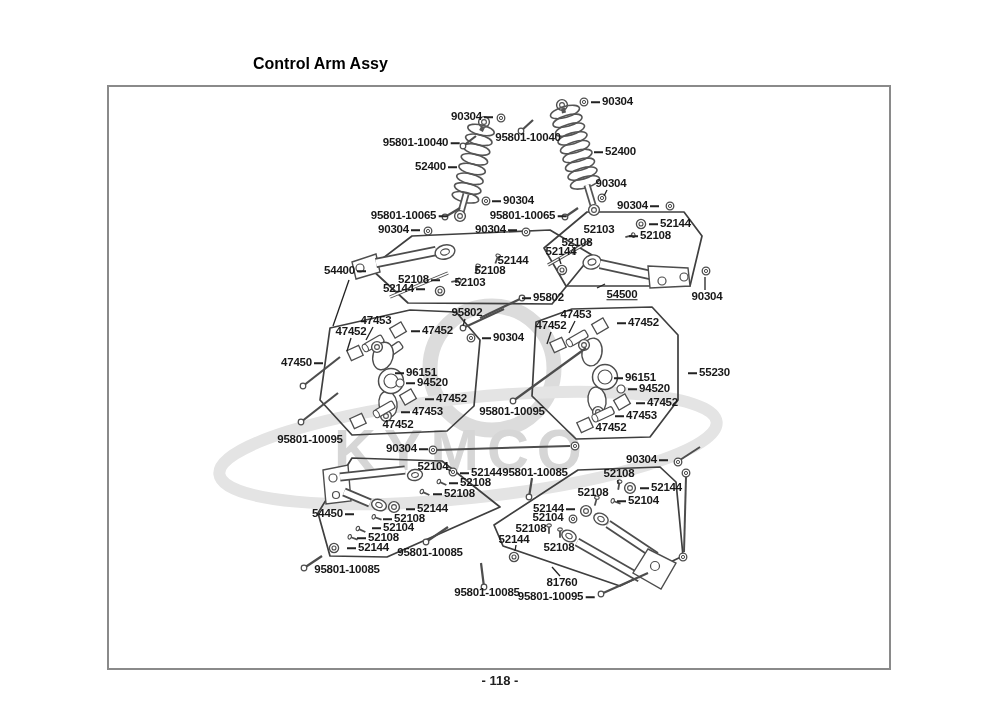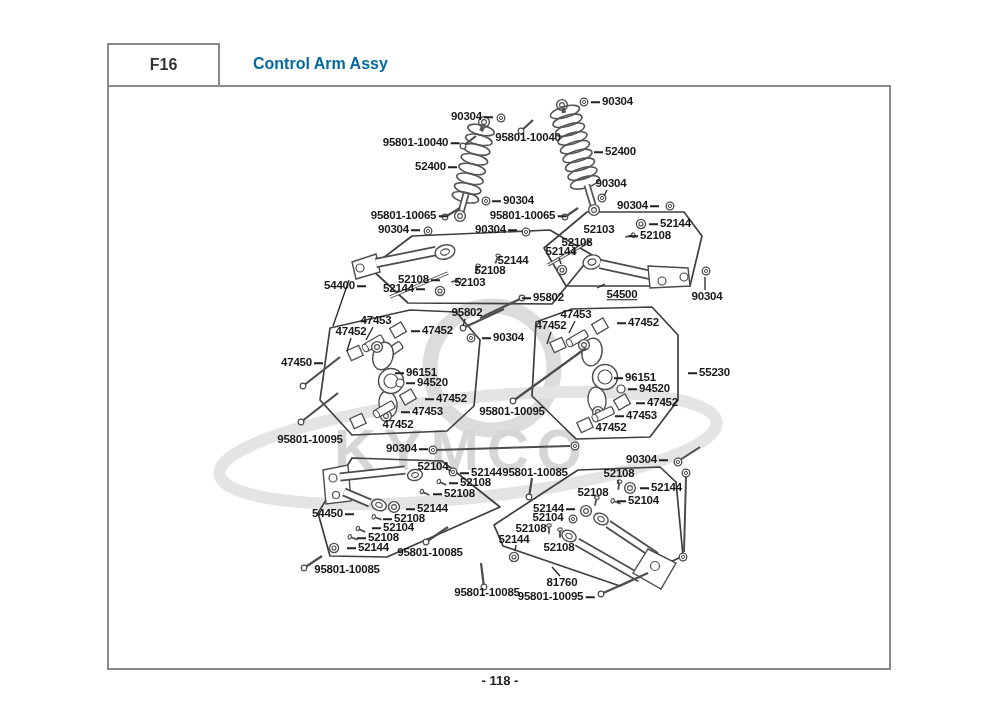--- a/index.html
+++ b/index.html
@@ -3,39 +3,36 @@
 <meta charset="utf-8">
 <style>
   html,body{margin:0;padding:0;background:#fff;}
   .page{position:relative;width:1000px;height:707px;background:#fff;overflow:hidden;
         font-family:"Liberation Sans",sans-serif;}
   .main-border{position:absolute;left:107px;top:85px;width:784px;height:585px;
         border:2px solid #8a8a8a;box-sizing:border-box;}
   .title-box{position:absolute;left:107px;top:43px;width:113px;height:44px;
         border:2px solid #8a8a8a;box-sizing:border-box;display:flex;align-items:center;
         justify-content:center;font-weight:bold;font-size:16px;color:#333;background:#fff;}
-  .title-text{position:absolute;left:253px;top:55px;font-weight:bold;font-size:16px;color:#0369a1;}
+  .title-text{position:absolute;left:253px;top:55px;font-weight:bold;font-size:16px;color:#000000;}
   .pageno{position:absolute;left:440px;top:673px;width:120px;text-align:center;
         font-weight:bold;font-size:13px;color:#222;}
   .scene{position:absolute;left:0;top:0;}
   #labels{position:absolute;left:0;top:0;width:1000px;height:707px;pointer-events:none;}
   .plabel{position:absolute;transform:translate(-50%,-50%);display:flex;align-items:center;
         font-weight:bold;font-size:11.5px;line-height:1;color:#181818;white-space:nowrap;
         letter-spacing:-0.2px;}
   .dash{width:9px;height:1.6px;background:#222;display:inline-block;margin:0 2px;}
 </style>
 </head>
 <body>
 
 <div class="page">
 
   <div class="main-border"></div>
-  <div class="title-box">
-    <span>F16</span>
-  </div>
   <div class="title-text">Control Arm Assy</div>
 
   <svg class="scene" width="1000" height="707" viewBox="0 0 1000 707">
     <defs>
       <g id="nut">
           <circle r="3.8" fill="#fff" stroke="#4d4d4d" stroke-width="1.3"></circle>
           <circle r="1.6" fill="none" stroke="#4d4d4d" stroke-width="1"></circle>
         </g>
       <g id="washer">
           <circle r="4.6" fill="#fff" stroke="#4d4d4d" stroke-width="1.3"></circle>
@@ -379,21 +376,21 @@
         <i class="dash"></i>
       </div>
       <div class="plabel" style="left: 497px; top: 230px;">
         <span>90304</span>
         <i class="dash"></i>
       </div>
       <div class="plabel" style="left: 639px; top: 206px;">
         <span>90304</span>
         <i class="dash"></i>
       </div>
-      <div class="plabel" style="left: 346px; top: 271px; margin-top: 15px;">
+      <div class="plabel" style="left: 346px; top: 271px;">
         <span>54400</span>
         <i class="dash"></i>
       </div>
       <div class="plabel" style="left: 513px; top: 261px;">
         <span>52144</span>
       </div>
       <div class="plabel" style="left: 490px; top: 271px;">
         <span>52108</span>
       </div>
       <div class="plabel" style="left: 420px; top: 280px;">

